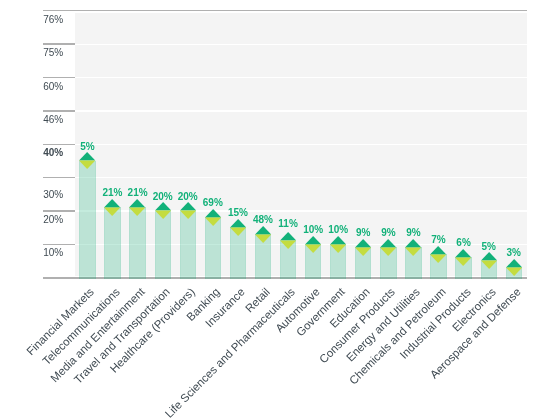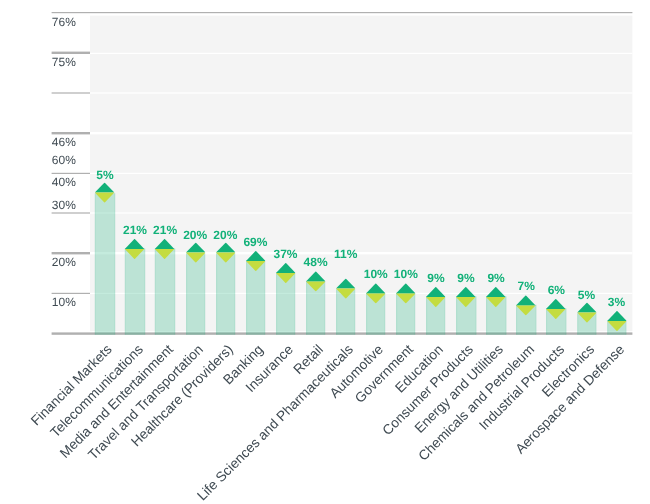--- a/index.html
+++ b/index.html
@@ -25,30 +25,30 @@
   <div id="plot-bg" class="plot-bg" style="left: 74.6px; top: 12.8px; width: 452.3px; height: 263.6px; background: rgb(244, 244, 244);"></div>
 
   <div id="y-axis">
       <div class="tickline" style="left: 43px; top: 10.138px; width: 483.9px; background: rgb(176, 176, 176);"></div>
       <div class="ylabel" style="left: 43.2px; top: 14.038px; color: rgb(63, 74, 82);">76%</div>
       <div class="tickline" style="left: 43px; top: 43.482px; width: 32px; background: rgb(176, 176, 176);"></div>
       <div class="gridline" style="left: 74.6px; top: 43.682px; width: 452.3px; background: rgb(255, 255, 255);"></div>
       <div class="ylabel" style="left: 43.2px; top: 47.382px; color: rgb(63, 74, 82);">75%</div>
       <div class="tickline" style="left: 43px; top: 76.826px; width: 32px; background: rgb(176, 176, 176);"></div>
       <div class="gridline" style="left: 74.6px; top: 77.026px; width: 452.3px; background: rgb(255, 255, 255);"></div>
-      <div class="ylabel" style="left: 43.2px; top: 80.726px; color: rgb(63, 74, 82); margin-top: 48px;">60%</div>
+      <div class="ylabel" style="left: 43.2px; top: 80.726px; color: rgb(63, 74, 82);">60%</div>
       <div class="tickline" style="left: 43px; top: 110.17px; width: 32px; background: rgb(176, 176, 176);"></div>
       <div class="gridline" style="left: 74.6px; top: 110.37px; width: 452.3px; background: rgb(255, 255, 255);"></div>
       <div class="ylabel" style="left: 43.2px; top: 114.07px; color: rgb(63, 74, 82);">46%</div>
       <div class="tickline" style="left: 43px; top: 143.514px; width: 32px; background: rgb(176, 176, 176);"></div>
       <div class="gridline" style="left: 74.6px; top: 143.714px; width: 452.3px; background: rgb(255, 255, 255);"></div>
-      <div class="ylabel" style="left: 43.2px; top: 147.414px; color: rgb(63, 74, 82);">40%</div>
+      <div class="ylabel" style="left: 43.2px; top: 147.414px; color: rgb(63, 74, 82); font-weight: bold;">40%</div>
       <div class="tickline" style="left: 43px; top: 176.858px; width: 32px; background: rgb(176, 176, 176);"></div>
       <div class="gridline" style="left: 74.6px; top: 177.058px; width: 452.3px; background: rgb(255, 255, 255);"></div>
-      <div class="ylabel" style="left: 43.2px; top: 166px; color: rgb(63, 74, 82);">30%</div>
+      <div class="ylabel" style="left: 43.2px; top: 189px; color: rgb(63, 74, 82);">30%</div>
       <div class="tickline" style="left: 43px; top: 210.202px; width: 32px; background: rgb(176, 176, 176);"></div>
       <div class="gridline" style="left: 74.6px; top: 210.402px; width: 452.3px; background: rgb(255, 255, 255);"></div>
       <div class="ylabel" style="left: 43.2px; top: 214.102px; color: rgb(63, 74, 82);">20%</div>
       <div class="tickline" style="left: 43px; top: 243.546px; width: 32px; background: rgb(176, 176, 176);"></div>
       <div class="gridline" style="left: 74.6px; top: 243.746px; width: 452.3px; background: rgb(255, 255, 255);"></div>
       <div class="ylabel" style="left: 43.2px; top: 247.446px; color: rgb(63, 74, 82);">10%</div>
     </div>
 
   <div id="x-axis-line" class="axisline" style="left: 43px; top: 276.69px; width: 483.9px; background: rgb(176, 176, 176);"></div>
 
@@ -87,33 +87,33 @@
       <svg class="marker" xmlns="http://www.w3.org/2000/svg" width="16.3" height="17" viewBox="0 0 16.3 17" style="left: 204.685px; top: 208.931px;">
     <path class="mk-top" d="M0 8.5 L8.15 0 L16.3 8.5 Z" fill="#12b179"></path>
     <path class="mk-bot" d="M0 8.5 L16.3 8.5 L8.15 17 Z" fill="#c4dc40"></path>
   </svg>
       <div class="dlabel" style="left: 187.835px; width: 50px; top: 197.331px; color: rgb(18, 177, 121);">69%</div>
       <div class="bar" style="left: 229.762px; top: 227.434px; width: 16.3px; height: 51.266px; background: rgba(18, 177, 121, 0.25);"></div>
       <svg class="marker" xmlns="http://www.w3.org/2000/svg" width="16.3" height="17" viewBox="0 0 16.3 17" style="left: 229.762px; top: 218.934px;">
     <path class="mk-top" d="M0 8.5 L8.15 0 L16.3 8.5 Z" fill="#12b179"></path>
     <path class="mk-bot" d="M0 8.5 L16.3 8.5 L8.15 17 Z" fill="#c4dc40"></path>
   </svg>
-      <div class="dlabel" style="left: 212.912px; width: 50px; top: 207.334px; color: rgb(18, 177, 121);">37%</div>
+      <div class="dlabel" style="left: 212.912px; width: 50px; top: 207.334px; color: rgb(18, 177, 121);">15%</div>
       <div class="bar" style="left: 254.839px; top: 234.103px; width: 16.3px; height: 44.5972px; background: rgba(18, 177, 121, 0.25);"></div>
       <svg class="marker" xmlns="http://www.w3.org/2000/svg" width="16.3" height="17" viewBox="0 0 16.3 17" style="left: 254.839px; top: 225.603px;">
     <path class="mk-top" d="M0 8.5 L8.15 0 L16.3 8.5 Z" fill="#12b179"></path>
     <path class="mk-bot" d="M0 8.5 L16.3 8.5 L8.15 17 Z" fill="#c4dc40"></path>
   </svg>
       <div class="dlabel" style="left: 237.989px; width: 50px; top: 214.003px; color: rgb(18, 177, 121);">48%</div>
       <div class="bar" style="left: 279.916px; top: 240.772px; width: 16.3px; height: 37.9284px; background: rgba(18, 177, 121, 0.25);"></div>
       <svg class="marker" xmlns="http://www.w3.org/2000/svg" width="16.3" height="17" viewBox="0 0 16.3 17" style="left: 279.916px; top: 232.272px;">
     <path class="mk-top" d="M0 8.5 L8.15 0 L16.3 8.5 Z" fill="#12b179"></path>
     <path class="mk-bot" d="M0 8.5 L16.3 8.5 L8.15 17 Z" fill="#c4dc40"></path>
   </svg>
-      <div class="dlabel" style="left: 263.066px; width: 50px; top: 207px; color: rgb(18, 177, 121);">11%</div>
+      <div class="dlabel" style="left: 263.066px; width: 50px; top: 218px; color: rgb(18, 177, 121);">11%</div>
       <div class="bar" style="left: 304.993px; top: 244.106px; width: 16.3px; height: 34.594px; background: rgba(18, 177, 121, 0.25);"></div>
       <svg class="marker" xmlns="http://www.w3.org/2000/svg" width="16.3" height="17" viewBox="0 0 16.3 17" style="left: 304.993px; top: 235.606px;">
     <path class="mk-top" d="M0 8.5 L8.15 0 L16.3 8.5 Z" fill="#12b179"></path>
     <path class="mk-bot" d="M0 8.5 L16.3 8.5 L8.15 17 Z" fill="#c4dc40"></path>
   </svg>
       <div class="dlabel" style="left: 288.143px; width: 50px; top: 224.006px; color: rgb(18, 177, 121);">10%</div>
       <div class="bar" style="left: 330.07px; top: 244.106px; width: 16.3px; height: 34.594px; background: rgba(18, 177, 121, 0.25);"></div>
       <svg class="marker" xmlns="http://www.w3.org/2000/svg" width="16.3" height="17" viewBox="0 0 16.3 17" style="left: 330.07px; top: 235.606px;">
     <path class="mk-top" d="M0 8.5 L8.15 0 L16.3 8.5 Z" fill="#12b179"></path>
     <path class="mk-bot" d="M0 8.5 L16.3 8.5 L8.15 17 Z" fill="#c4dc40"></path>

